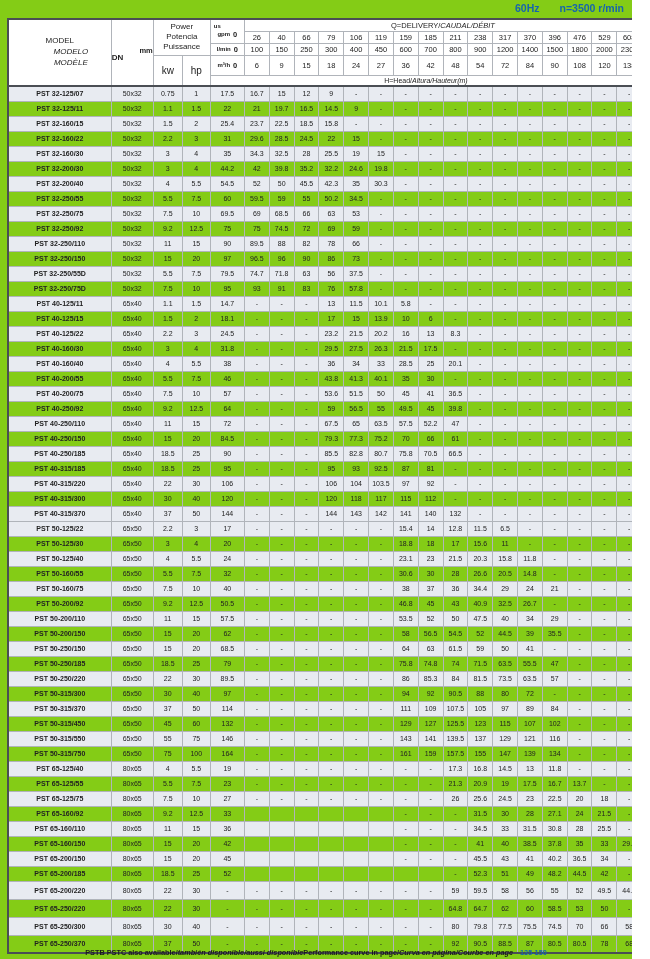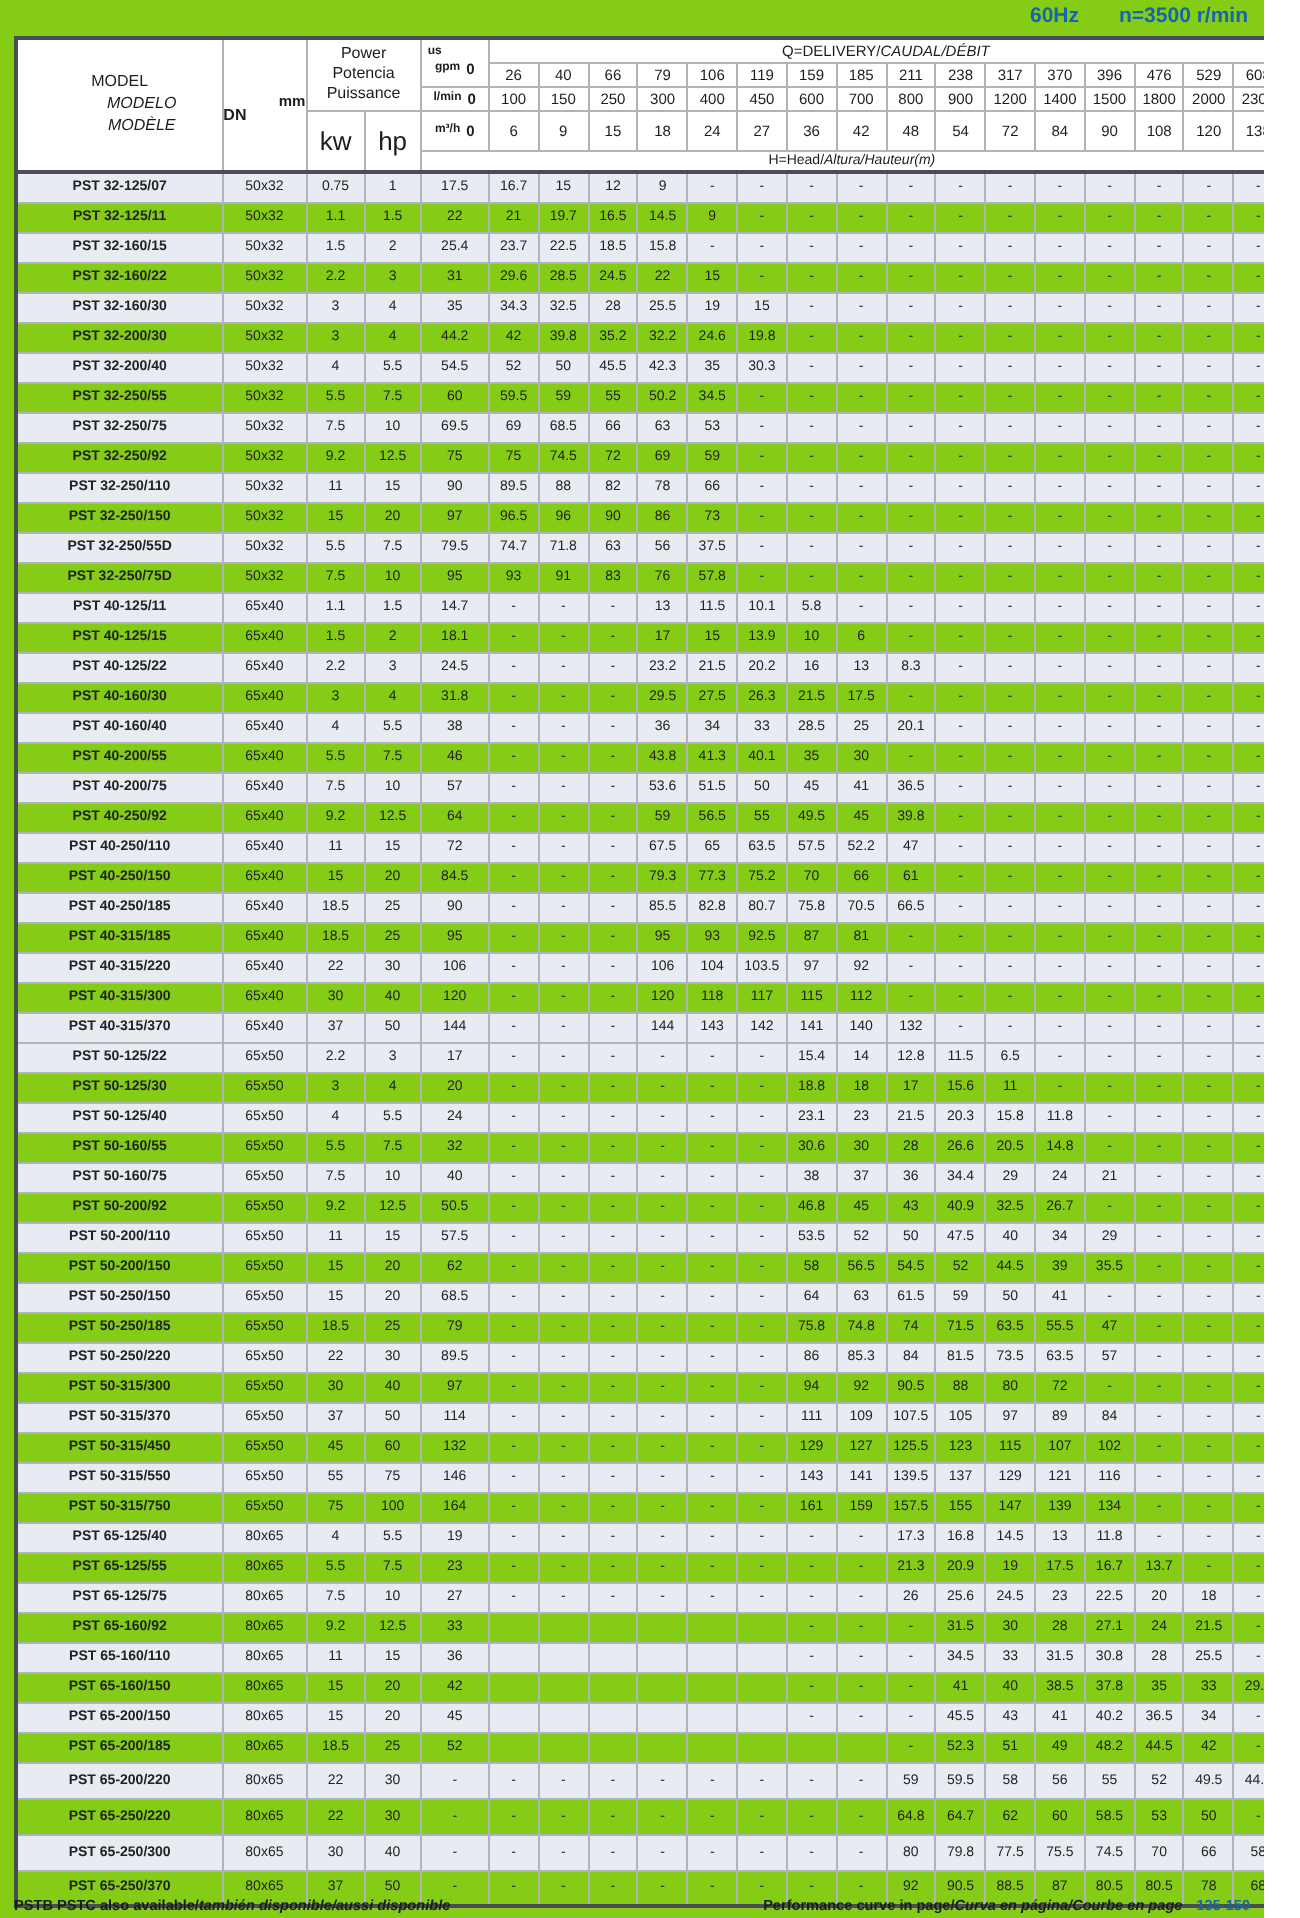--- a/index.html
+++ b/index.html
@@ -14,40 +14,40 @@
   
   thead th{background:#fff;}
   .hr1{height:12px;} .hr2{height:12px;} .hr3{height:12px;} .hr4{height:12px;} .hr5{height:11px;}
   .c-model{font-size:8px;font-weight:bold;line-height:1.35;}
   .c-model .it{font-style:italic;padding-left:22px;}
   .c-dn .in{height:55px;display:flex;flex-direction:row;align-items:center;justify-content:space-between;padding-top:10px;}
   .c-dn .dn{font-size:8px;font-weight:bold;}
   .c-dn .mm{font-size:7.5px;font-weight:bold;padding-bottom:15px;}
   .c-power{font-size:8px;font-weight:bold;line-height:1.3;}
   .c-power .it{}
-  .c-kwhp{font-size:13px;font-weight:bold;}
+  .c-kwhp{font-size:10px;font-weight:bold;}
   .c-q0 .us{display:block;text-align:left;font-size:6px;font-weight:bold;padding-left:3px;line-height:7px;}
   .unitline{display:flex;align-items:center;justify-content:center;gap:3px;line-height:9px;}
   .unitline .u{font-size:6px;font-weight:bold;}
   .unitline .z{font-size:7.5px;font-weight:bold;}
   .c-qtitle{font-size:7.5px;font-weight:bold;text-align:center;}
   .c-qtitle .it,.c-htitle .it{font-style:italic;}
   .c-htitle{font-size:7px;font-weight:bold;}
   .hv{font-size:7.5px;font-weight:bold;}
   
   tbody tr{height:15px;}
   tbody tr.tall{height:18px;}
   tbody td{font-size:7px;color:#222;}
   tbody td.model{font-weight:bold;}
   tbody tr.shade td{background:#e8ebf1;}
   tbody tr:first-child td{border-top:2px solid #4a4e54;}
   tbody tr.gsep td{border-top:1.8px solid #4a4e54;}
   
   .footer{position:absolute;left:7px;right:7px;bottom:2px;display:flex;
-          justify-content:space-between;align-items:flex-end;font-size:7.3px;font-weight:bold;}
+          justify-content:center;align-items:flex-end;font-size:7.3px;font-weight:bold;}
   .footer .it{font-style:italic;}
   .footer .pages{color:#1665ad;margin-left:7px;margin-top:16px;}
 </style>
 </head>
 <body>
 
 <div class="page">
 
   <div class="topbar">
     <span>60Hz</span><span>n=3500 r/min</span>

